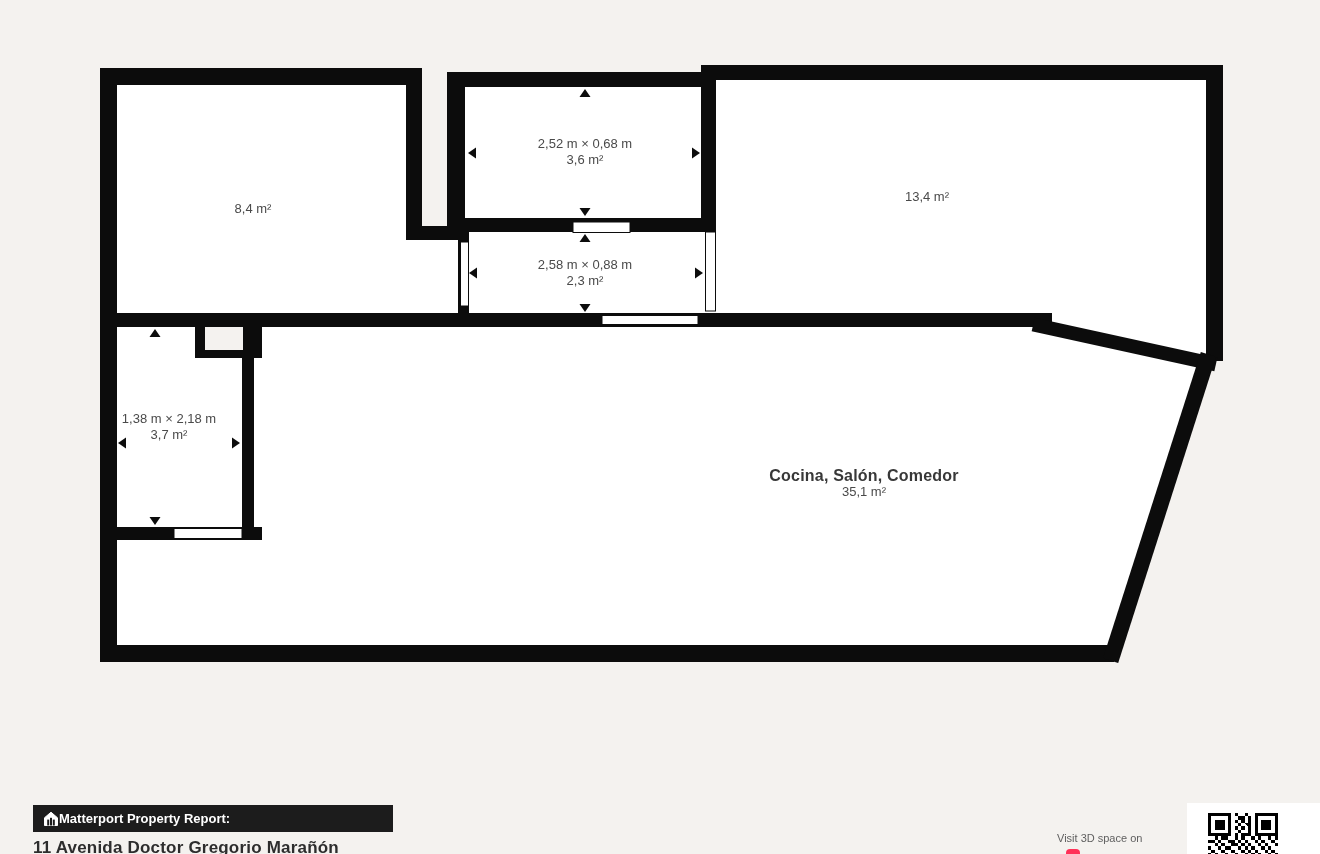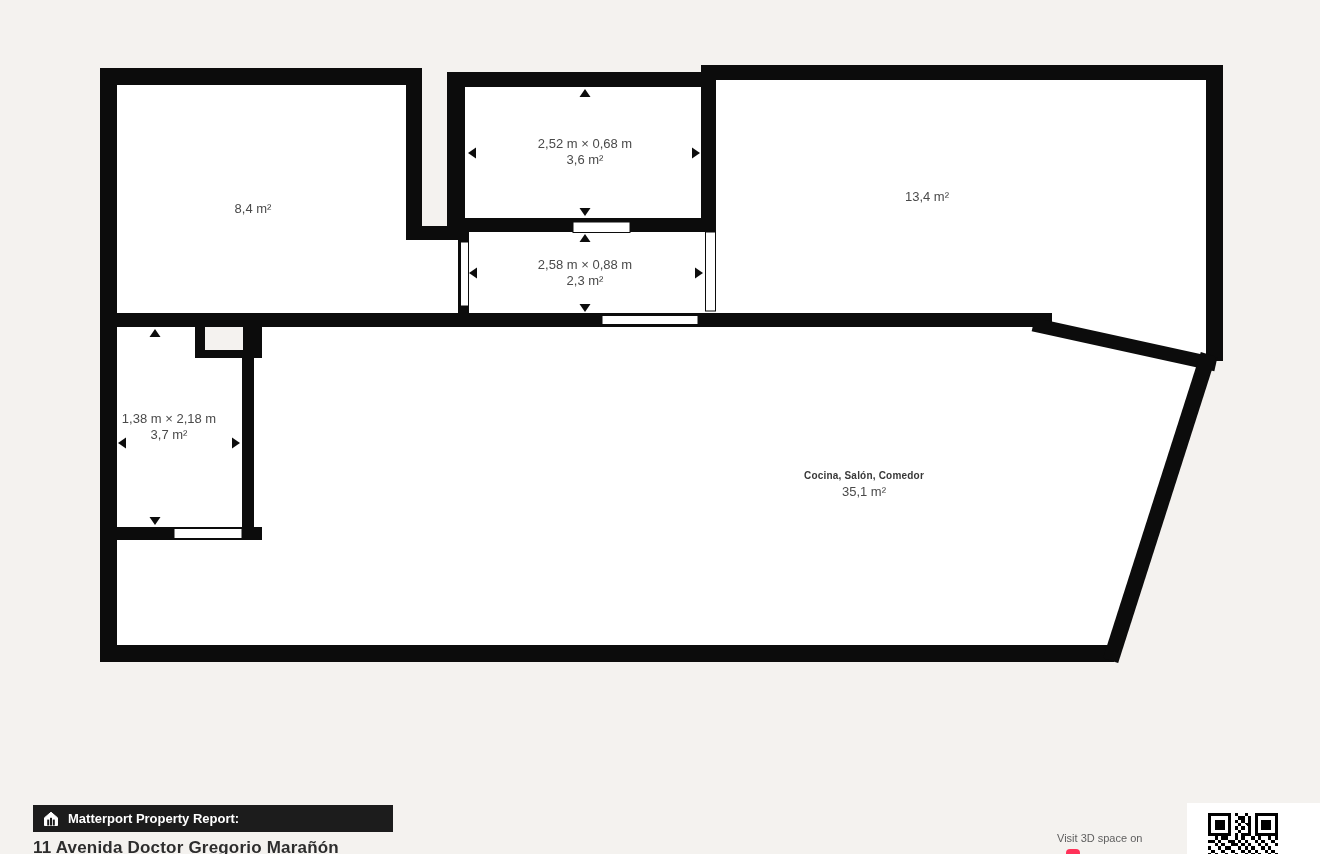--- a/index.html
+++ b/index.html
@@ -15,29 +15,29 @@
     position:absolute;
     transform:translate(-50%,-50%);
     text-align:center;
     font-size:13px;
     line-height:16px;
     color:#4a4a4a;
     white-space:nowrap;
   }
   .room-name{
     font-weight:bold;
-    font-size:10px;
+    font-size:16px;
     color:#383838;
     letter-spacing:.2px;
   }
   .badge{
     position:absolute;left:33px;top:805px;
     width:360px;height:27px;
     background:#1c1c1c;color:#ffffff;
-    display:flex;align-items:center;gap:9px;
+    display:flex;align-items:center;
     box-sizing:border-box;padding-left:10px;
     font-size:13px;font-weight:bold;
   }
   .badge .house{flex:0 0 auto;display:block;}
   .address{
     position:absolute;left:33px;top:838px;
     font-size:17px;font-weight:bold;color:#2d2d2d;
     white-space:nowrap;letter-spacing:.2px;
   }
   .visit{

